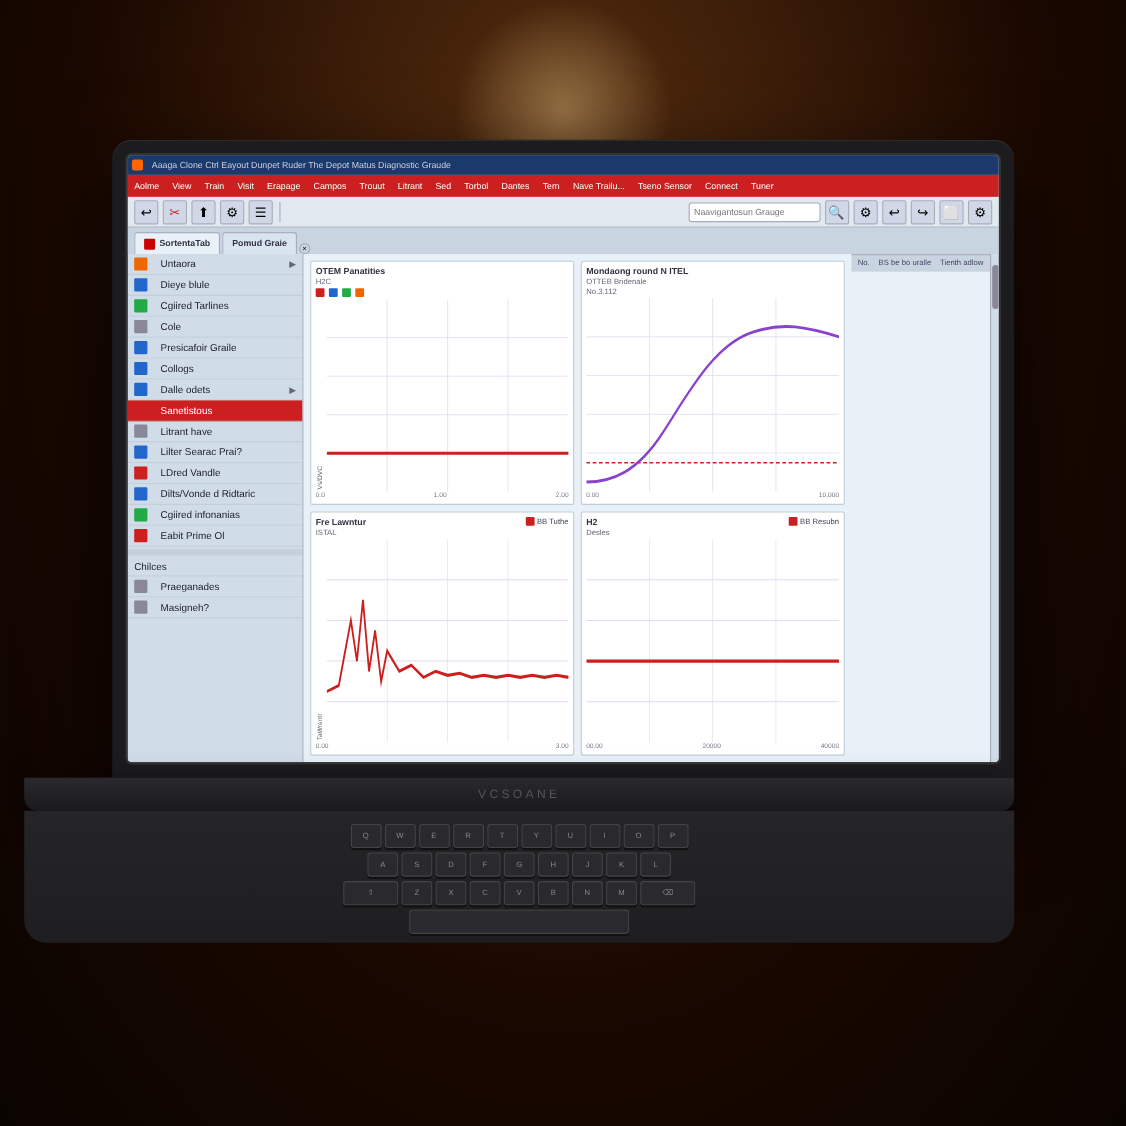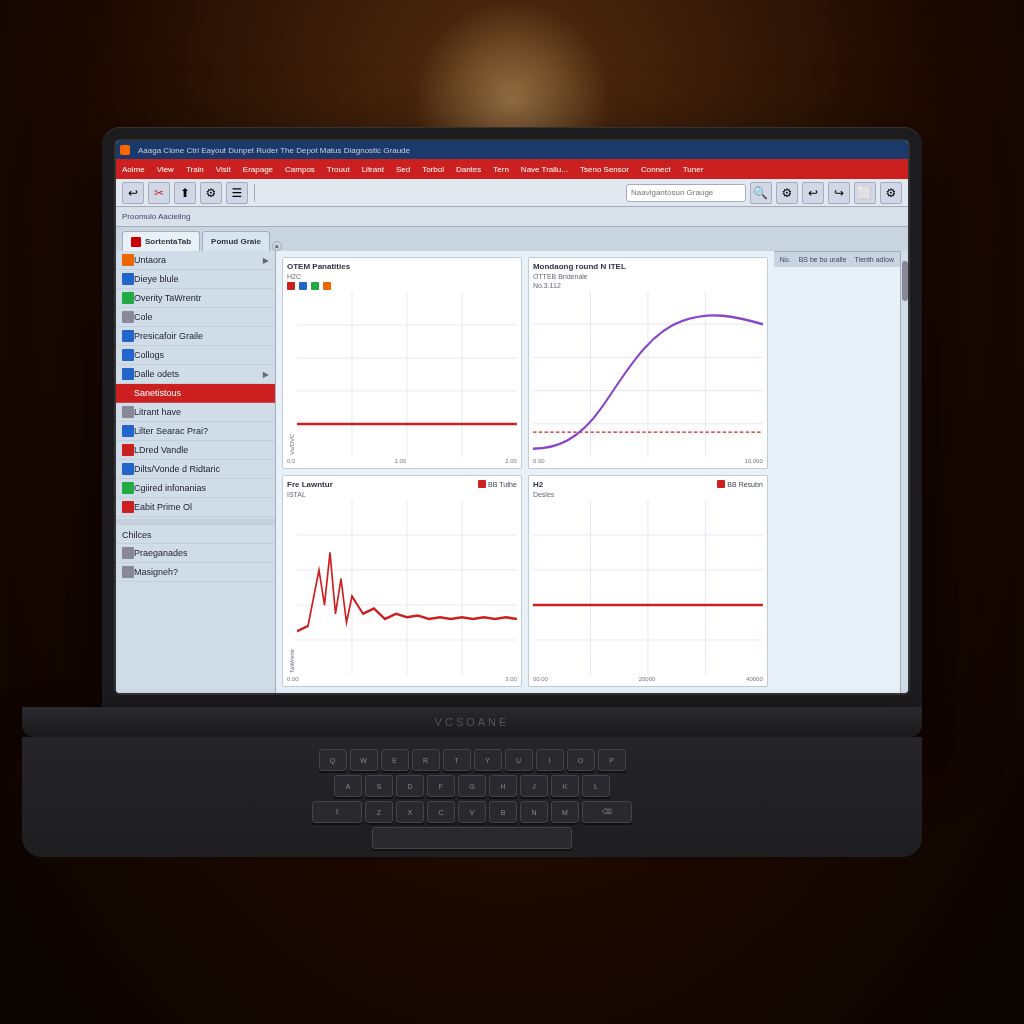--- a/index.html
+++ b/index.html
@@ -262,21 +262,21 @@
       border-right: 1px solid #aab;
       overflow-y: auto;
       font-size: 9px;
     }
     .sidebar-item {
       display: flex;
       align-items: center;
       padding: 3px 6px;
       cursor: pointer;
       color: #223;
-      gap: 0;
+      gap: 12px;
       border-bottom: 1px solid rgba(170,180,190,0.3);
     }
     .sidebar-item.active { background: #cc2020; color: white; }
     .sidebar-icon {
       width: 12px; height: 12px;
       flex-shrink: 0;
       display: flex;
       align-items: center;
       justify-content: center;
     }
@@ -447,23 +447,20 @@
             <input class="search-box" type="text" placeholder="Naavigantosun Grauge" style="">
             <div class="tool-btn">🔍</div>
             <div class="tool-btn">⚙</div>
             <div class="tool-btn">↩</div>
             <div class="tool-btn">↪</div>
             <div class="tool-btn">⬜</div>
             <div class="tool-btn">⚙</div>
           </div>
         </div>
 
-        <div class="sub-toolbar">
-          <span>Proomulo Aacieling</span>
-        </div>
 
         <div class="tabs-bar">
           <div class="tab active">
             <div class="tab-icon"></div>
             <span>SortentaTab</span>
           </div>
           <div class="tab">
             <span>Pomud Graie</span>
           </div>
           <div class="tab-close">×</div>
@@ -476,21 +473,21 @@
               <div class="sidebar-icon si-orange"></div>
               <span class="sidebar-label">Untaora</span>
               <span class="sidebar-arrow">▶</span>
             </div>
             <div class="sidebar-item">
               <div class="sidebar-icon si-blue"></div>
               <span class="sidebar-label">Dieye blule</span>
             </div>
             <div class="sidebar-item">
               <div class="sidebar-icon si-green"></div>
-              <span class="sidebar-label">Overity TaWrentr</span>
+              <span class="sidebar-label">Cgiired Tarlines</span>
             </div>
             <div class="sidebar-item">
               <div class="sidebar-icon si-gray"></div>
               <span class="sidebar-label">Cole</span>
             </div>
             <div class="sidebar-item">
               <div class="sidebar-icon si-blue"></div>
               <span class="sidebar-label">Presicafoir Graile</span>
             </div>
             <div class="sidebar-item">

